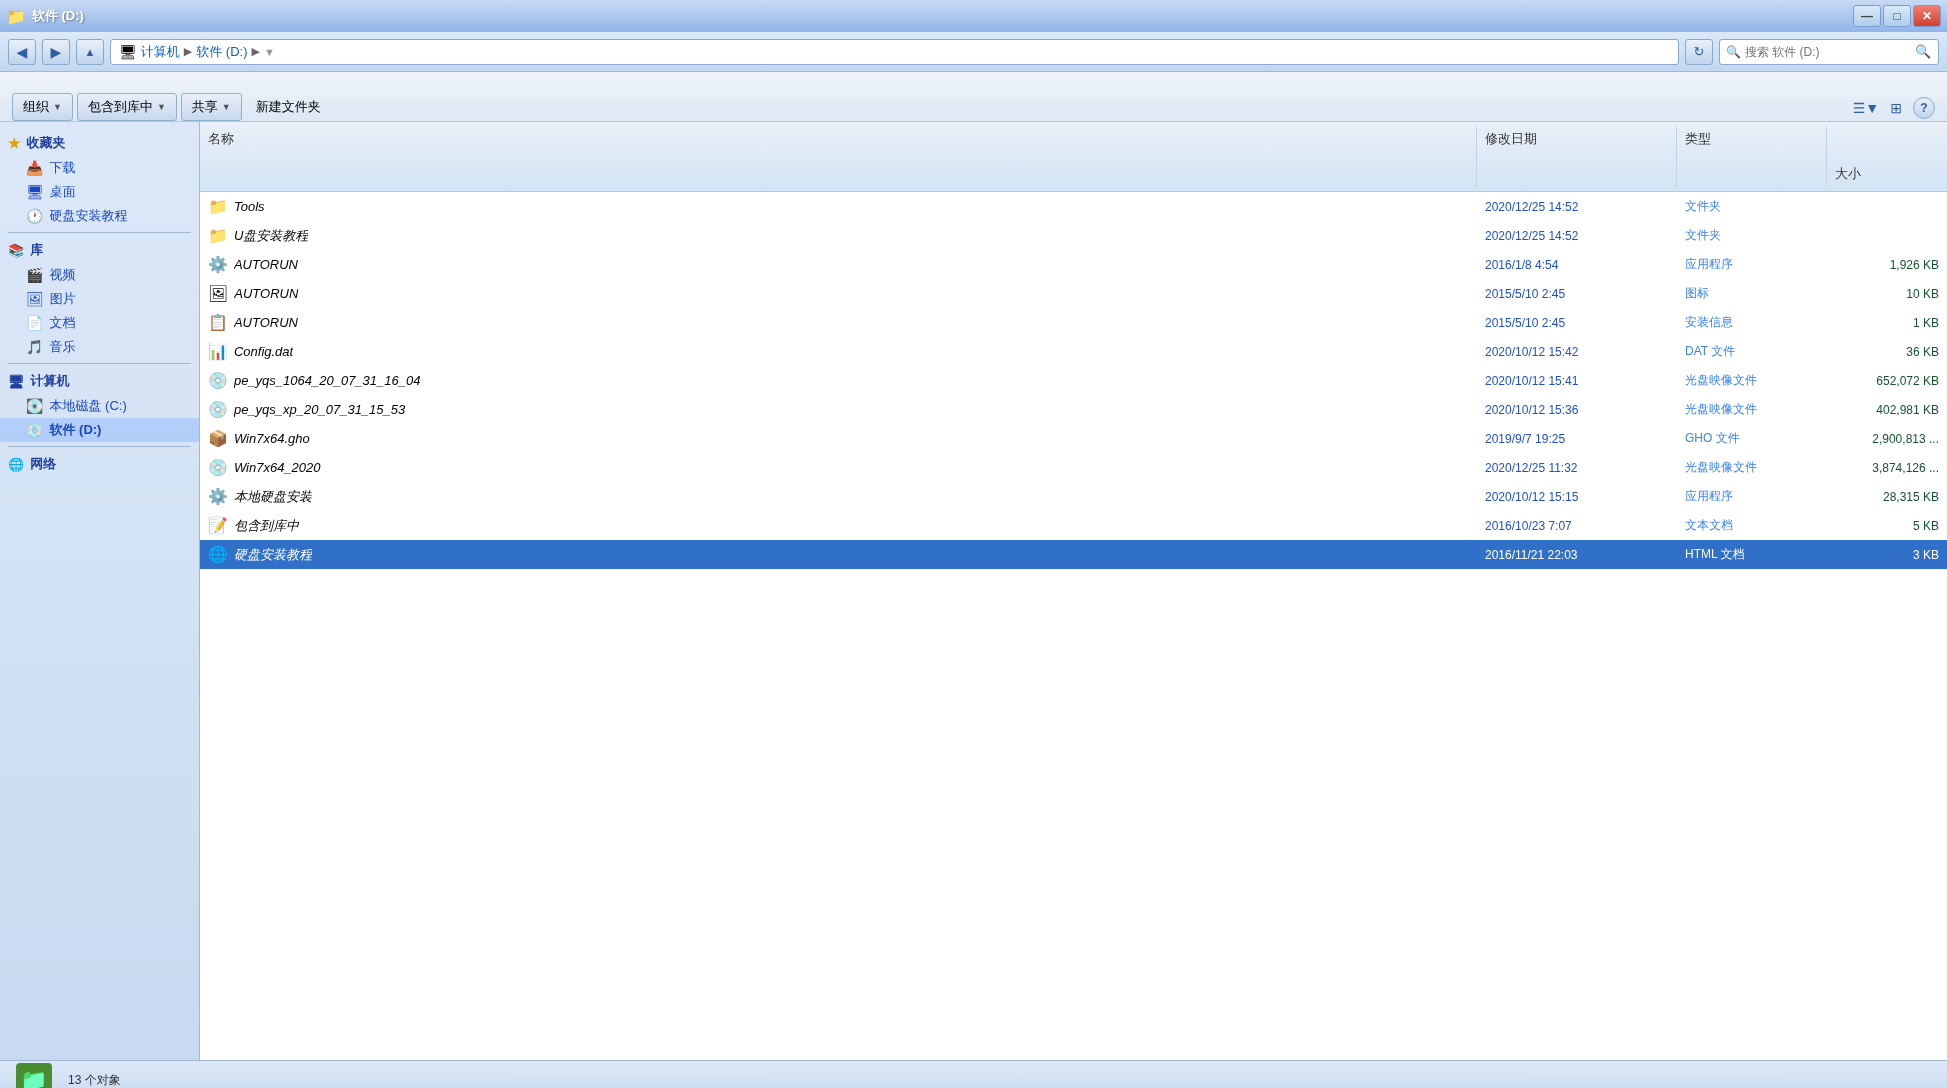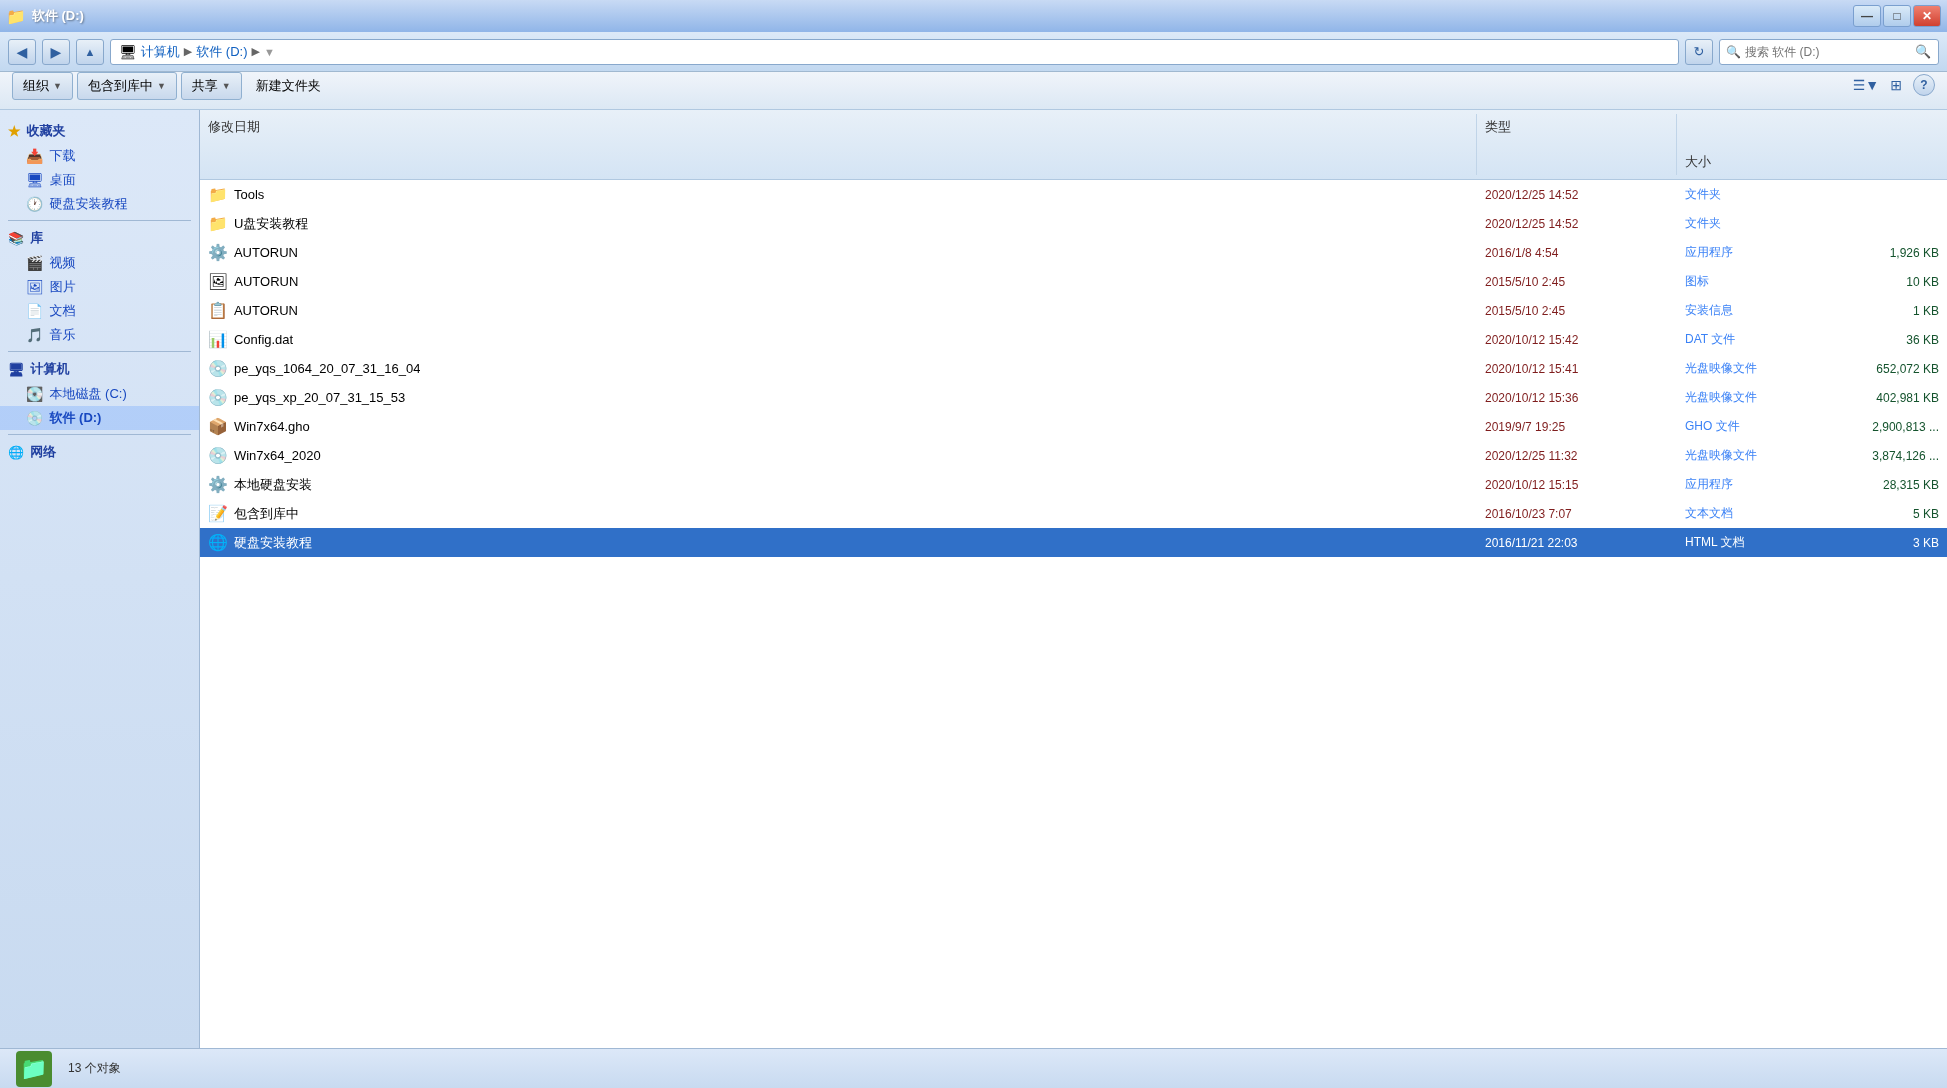--- a/index.html
+++ b/index.html
@@ -130,23 +130,23 @@
     }
     .search-icon-btn {
       color: #3060a0;
       cursor: pointer;
       font-size: 13px;
     }
 
     
     .toolbar {
       background: linear-gradient(to bottom, #f0f4fa, #dce8f4);
-      height: 38px;
-      display: flex;
-      align-items: flex-start;
+      height: 50px;
+      display: flex;
+      align-items: flex-end;
       padding: 0 12px;
       gap: 4px;
       border-bottom: 1px solid #b0c8e0;
     }
     .tool-btn {
       height: 28px;
       padding: 0 10px;
       background: linear-gradient(to bottom, #e8f0f8, #c8d8ec);
       border: 1px solid #90b0d0;
       border-radius: 3px;
@@ -299,22 +299,22 @@
     .file-row.selected .file-size { color: #fff; }
     .file-cell {
       padding: 3px 8px;
       display: flex;
       align-items: center;
       gap: 6px;
       white-space: nowrap;
       overflow: hidden;
       text-overflow: ellipsis;
     }
-    .file-name-text { overflow: hidden; text-overflow: ellipsis; }
-    .file-date { color: #7f1d1d; font-size: 12px; }
+    .file-name-text { overflow: hidden; text-overflow: ellipsis; font-style: italic; }
+    .file-date { color: #1d4ed8; font-size: 12px; }
     .file-type { color: #3b82f6; font-size: 12px; }
     .file-size { color: #14532d; font-size: 12px; text-align: right; justify-content: flex-end; }
 
     
     .status-bar {
       height: 40px;
       background: linear-gradient(to bottom, #dce8f8, #c8daf0);
       border-top: 1px solid #a0b8d4;
       display: flex;
       align-items: center;
@@ -463,20 +463,21 @@
       <div class="sidebar-header">
         <span class="folder-icon">🌐</span>
         <span>网络</span>
       </div>
     </div>
   </div>
 
   <div class="file-area">
 
     <div class="column-header">
+      <div class="col-header">名称</div>
       <div class="col-header">修改日期</div>
       <div class="col-header">类型</div>
       <div class="col-header">大小</div>
     </div>
 
     <div class="file-list" id="file-list">
     <div class="file-row">
     <div class="file-cell">
       <span style="font-size:16px;">📁</span>
       <span class="file-name-text">Tools</span>

